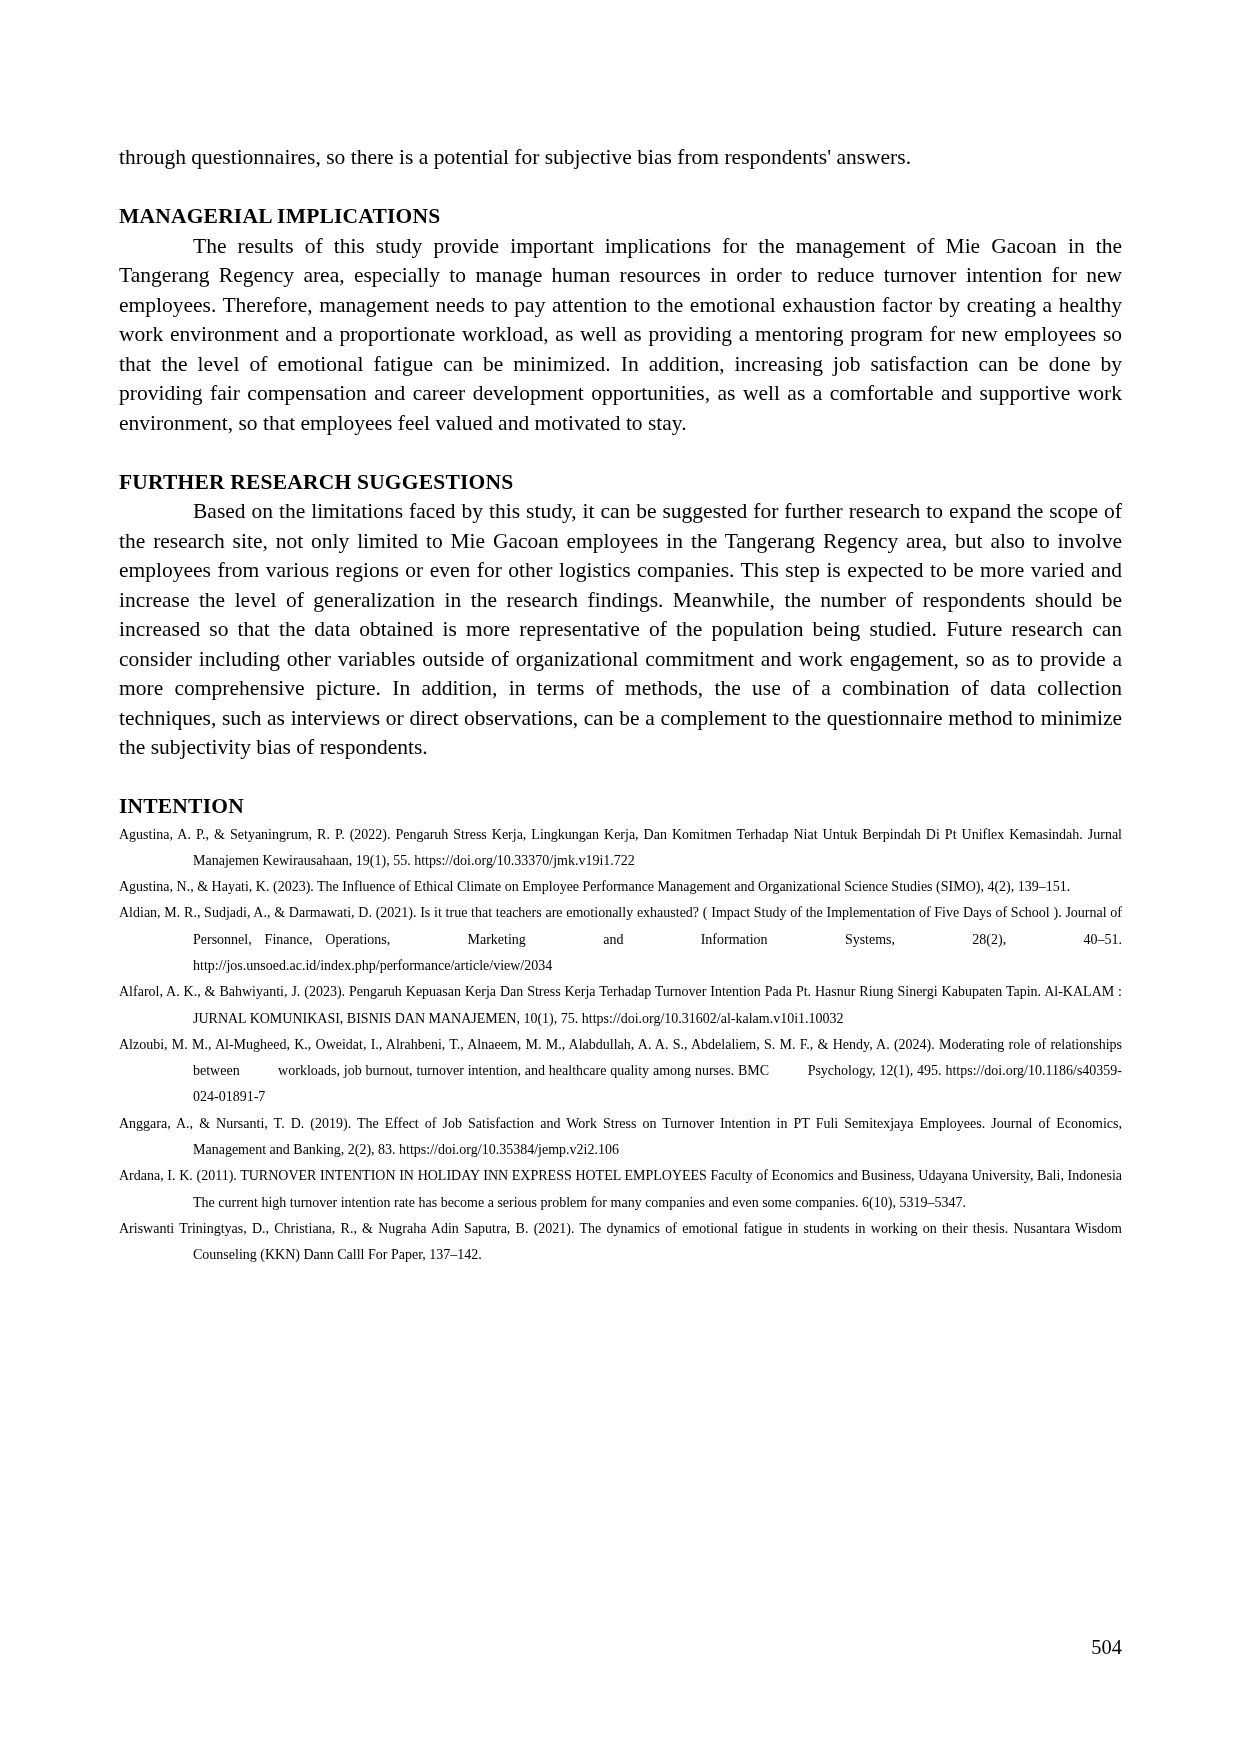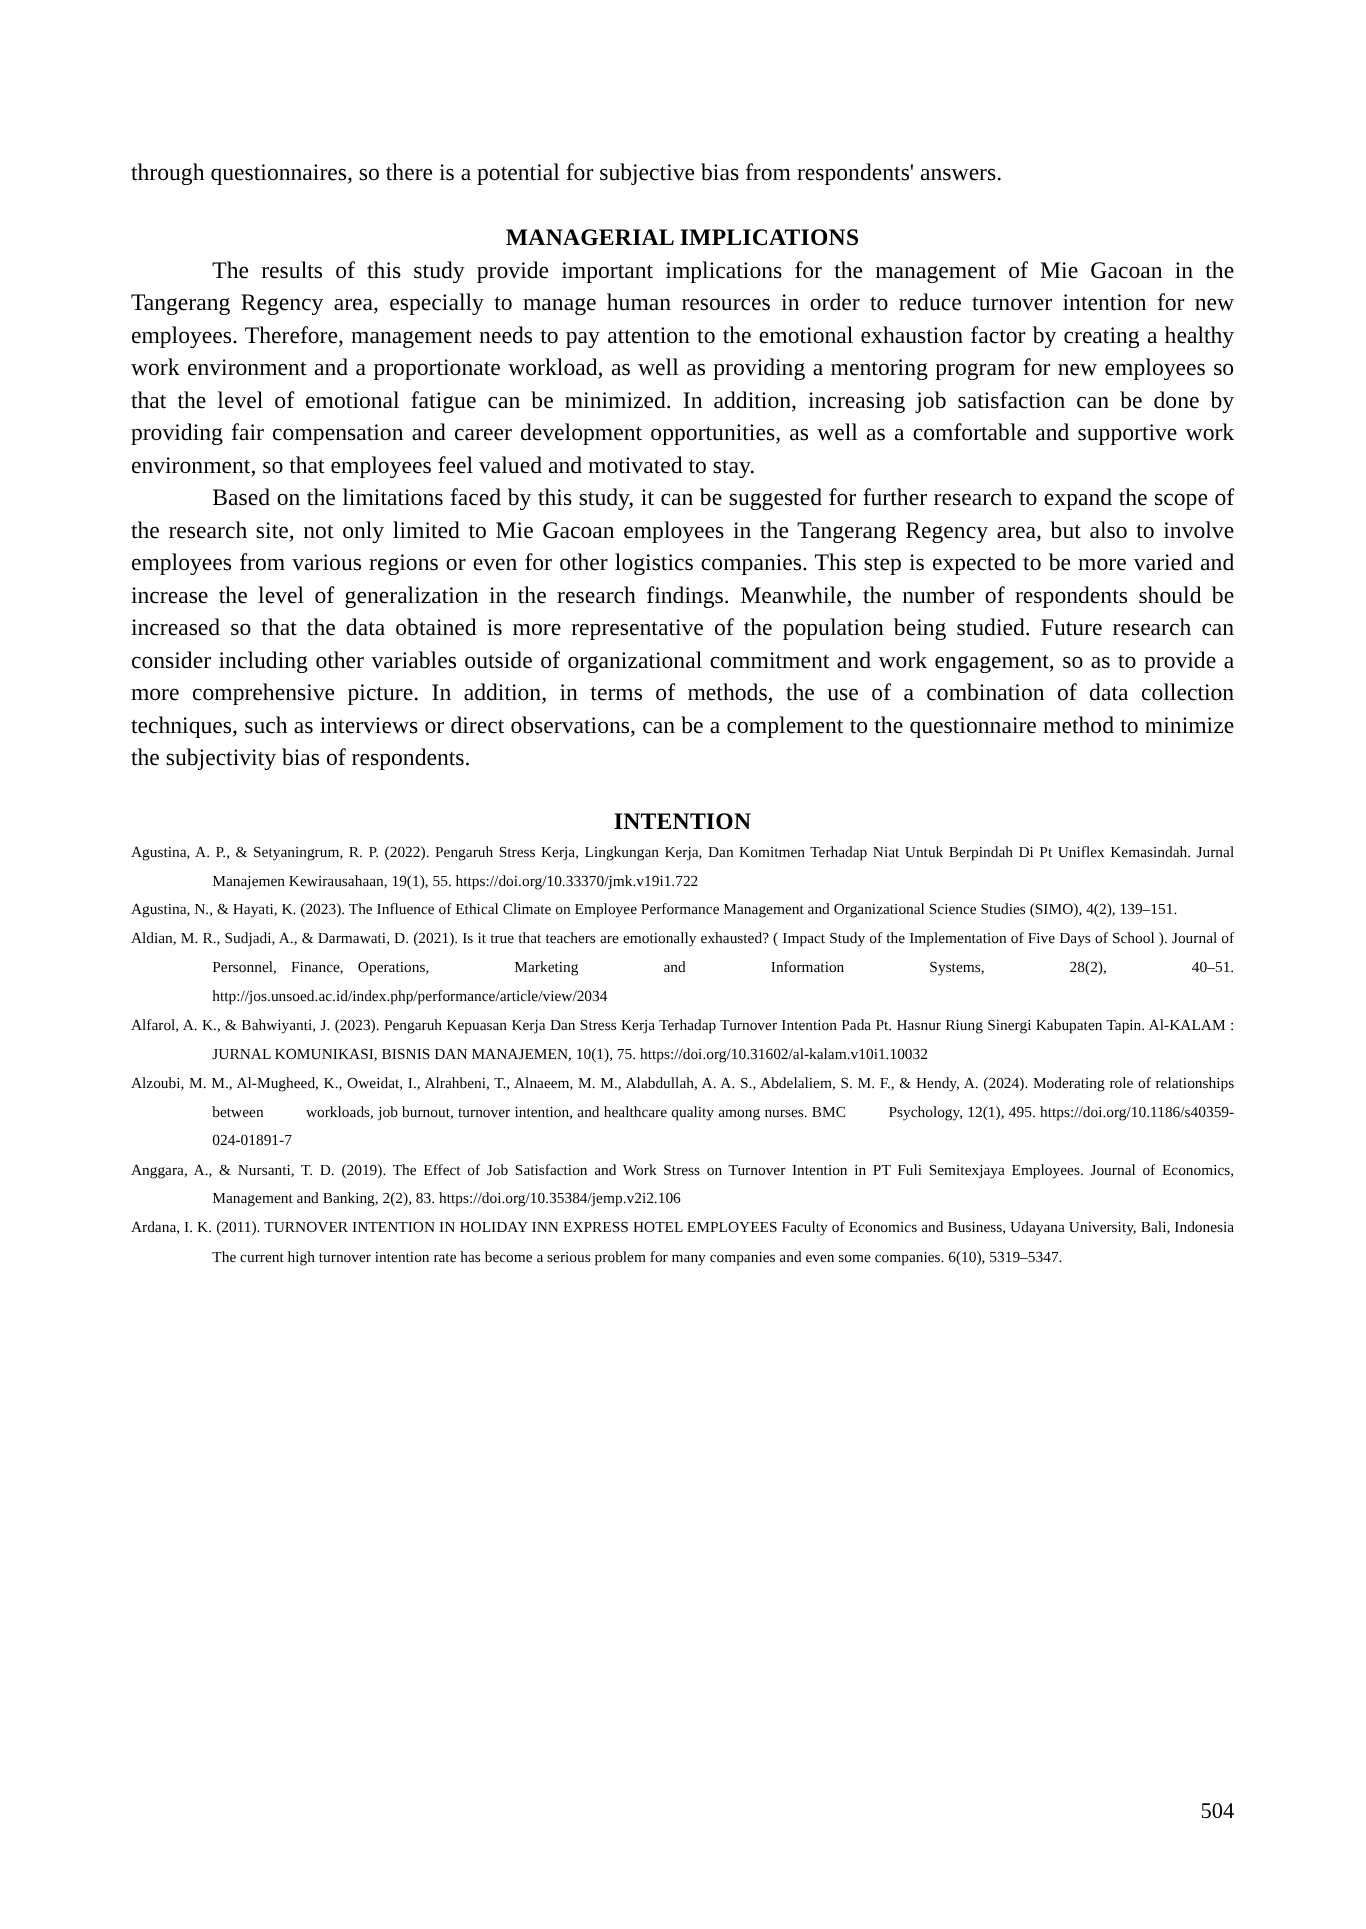--- a/index.html
+++ b/index.html
@@ -32,21 +32,20 @@
   }
   .para.noindent {
     text-indent: 0;
   }
   .heading {
     margin: 29.5px 0 0 0;
     font-size: 21.5px;
     line-height: 29.5px;
     font-weight: bold;
     letter-spacing: 0.2px;
-    text-align: center;
   }
   .refs {
     margin-top: 0;
   }
   .ref {
     margin: 0;
     font-size: 14px;
     line-height: 26.3px;
     text-align: justify;
     padding-left: 74px;
@@ -64,30 +63,32 @@
 <body>
 
 <div class="page">
   <main class="content">
 
     <p class="para noindent">through questionnaires, so there is a potential for subjective bias from respondents' answers.</p>
 
     <h2 class="heading">MANAGERIAL IMPLICATIONS</h2>
     <p class="para">The results of this study provide important implications for the management of Mie Gacoan in the Tangerang Regency area, especially to manage human resources in order to reduce turnover intention for new employees. Therefore, management needs to pay attention to the emotional exhaustion factor by creating a healthy work environment and a proportionate workload, as well as providing a mentoring program for new employees so that the level of emotional fatigue can be minimized. In addition, increasing job satisfaction can be done by providing fair compensation and career development opportunities, as well as a comfortable and supportive work environment, so that employees feel valued and motivated to stay.</p>
 
+    <h2 class="heading">FURTHER RESEARCH SUGGESTIONS</h2>
     <p class="para">Based on the limitations faced by this study, it can be suggested for further research to expand the scope of the research site, not only limited to Mie Gacoan employees in the Tangerang Regency area, but also to involve employees from various regions or even for other logistics companies. This step is expected to be more varied and increase the level of generalization in the research findings. Meanwhile, the number of respondents should be increased so that the data obtained is more representative of the population being studied. Future research can consider including other variables outside of organizational commitment and work engagement, so as to provide a more comprehensive picture. In addition, in terms of methods, the use of a combination of data collection techniques, such as interviews or direct observations, can be a complement to the questionnaire method to minimize the subjectivity bias of respondents.</p>
 
     <h2 class="heading">INTENTION</h2>
 
     <section class="refs">
       <p class="ref">Agustina, A. P., &amp; Setyaningrum, R. P. (2022). Pengaruh Stress Kerja, Lingkungan Kerja, Dan Komitmen Terhadap Niat Untuk Berpindah Di Pt Uniflex Kemasindah. Jurnal Manajemen Kewirausahaan, 19(1), 55. https://doi.org/10.33370/jmk.v19i1.722</p>
       <p class="ref">Agustina, N., &amp; Hayati, K. (2023). The Influence of Ethical Climate on Employee Performance Management and Organizational Science Studies (SIMO), 4(2), 139–151.</p>
       <p class="ref">Aldian, M. R., Sudjadi, A., &amp; Darmawati, D. (2021). Is it true that teachers are emotionally exhausted? ( Impact Study of the Implementation of Five Days of School ). Journal of Personnel, Finance, Operations,&nbsp;&nbsp;&nbsp;&nbsp;&nbsp;&nbsp;Marketing&nbsp;&nbsp;&nbsp;&nbsp;&nbsp;&nbsp;and&nbsp;&nbsp;&nbsp;&nbsp;&nbsp;&nbsp;Information&nbsp;&nbsp;&nbsp;&nbsp;&nbsp;&nbsp;Systems,&nbsp;&nbsp;&nbsp;&nbsp;&nbsp;&nbsp;28(2),&nbsp;&nbsp;&nbsp;&nbsp;&nbsp;&nbsp;40–51. http://jos.unsoed.ac.id/index.php/performance/article/view/2034</p>
       <p class="ref">Alfarol, A. K., &amp; Bahwiyanti, J. (2023). Pengaruh Kepuasan Kerja Dan Stress Kerja Terhadap Turnover Intention Pada Pt. Hasnur Riung Sinergi Kabupaten Tapin. Al-KALAM : JURNAL KOMUNIKASI, BISNIS DAN MANAJEMEN, 10(1), 75. https://doi.org/10.31602/al-kalam.v10i1.10032</p>
       <p class="ref">Alzoubi, M. M., Al-Mugheed, K., Oweidat, I., Alrahbeni, T., Alnaeem, M. M., Alabdullah, A. A. S., Abdelaliem, S. M. F., &amp; Hendy, A. (2024). Moderating role of relationships between&nbsp;&nbsp;&nbsp;&nbsp;&nbsp;&nbsp;&nbsp;&nbsp;&nbsp;&nbsp;workloads, job burnout, turnover intention, and healthcare quality among nurses. BMC&nbsp;&nbsp;&nbsp;&nbsp;&nbsp;&nbsp;&nbsp;&nbsp;&nbsp;&nbsp;Psychology, 12(1), 495. https://doi.org/10.1186/s40359-024-01891-7</p>
       <p class="ref">Anggara, A., &amp; Nursanti, T. D. (2019). The Effect of Job Satisfaction and Work Stress on Turnover Intention in PT Fuli Semitexjaya Employees. Journal of Economics, Management and Banking, 2(2), 83. https://doi.org/10.35384/jemp.v2i2.106</p>
       <p class="ref">Ardana, I. K. (2011). TURNOVER INTENTION IN HOLIDAY INN EXPRESS HOTEL EMPLOYEES Faculty of Economics and Business, Udayana University, Bali, Indonesia The current high turnover intention rate has become a serious problem for many companies and even some companies. 6(10), 5319–5347.</p>
+      <p class="ref">Ariswanti Triningtyas, D., Christiana, R., &amp; Nugraha Adin Saputra, B. (2021). The dynamics of emotional fatigue in students in working on their thesis. Nusantara Wisdom Counseling (KKN) Dann Calll For Paper, 137–142.</p>
     </section>
 
   </main>
 
   <div class="pageno">504</div>
 </div>
 
 </body></html>

